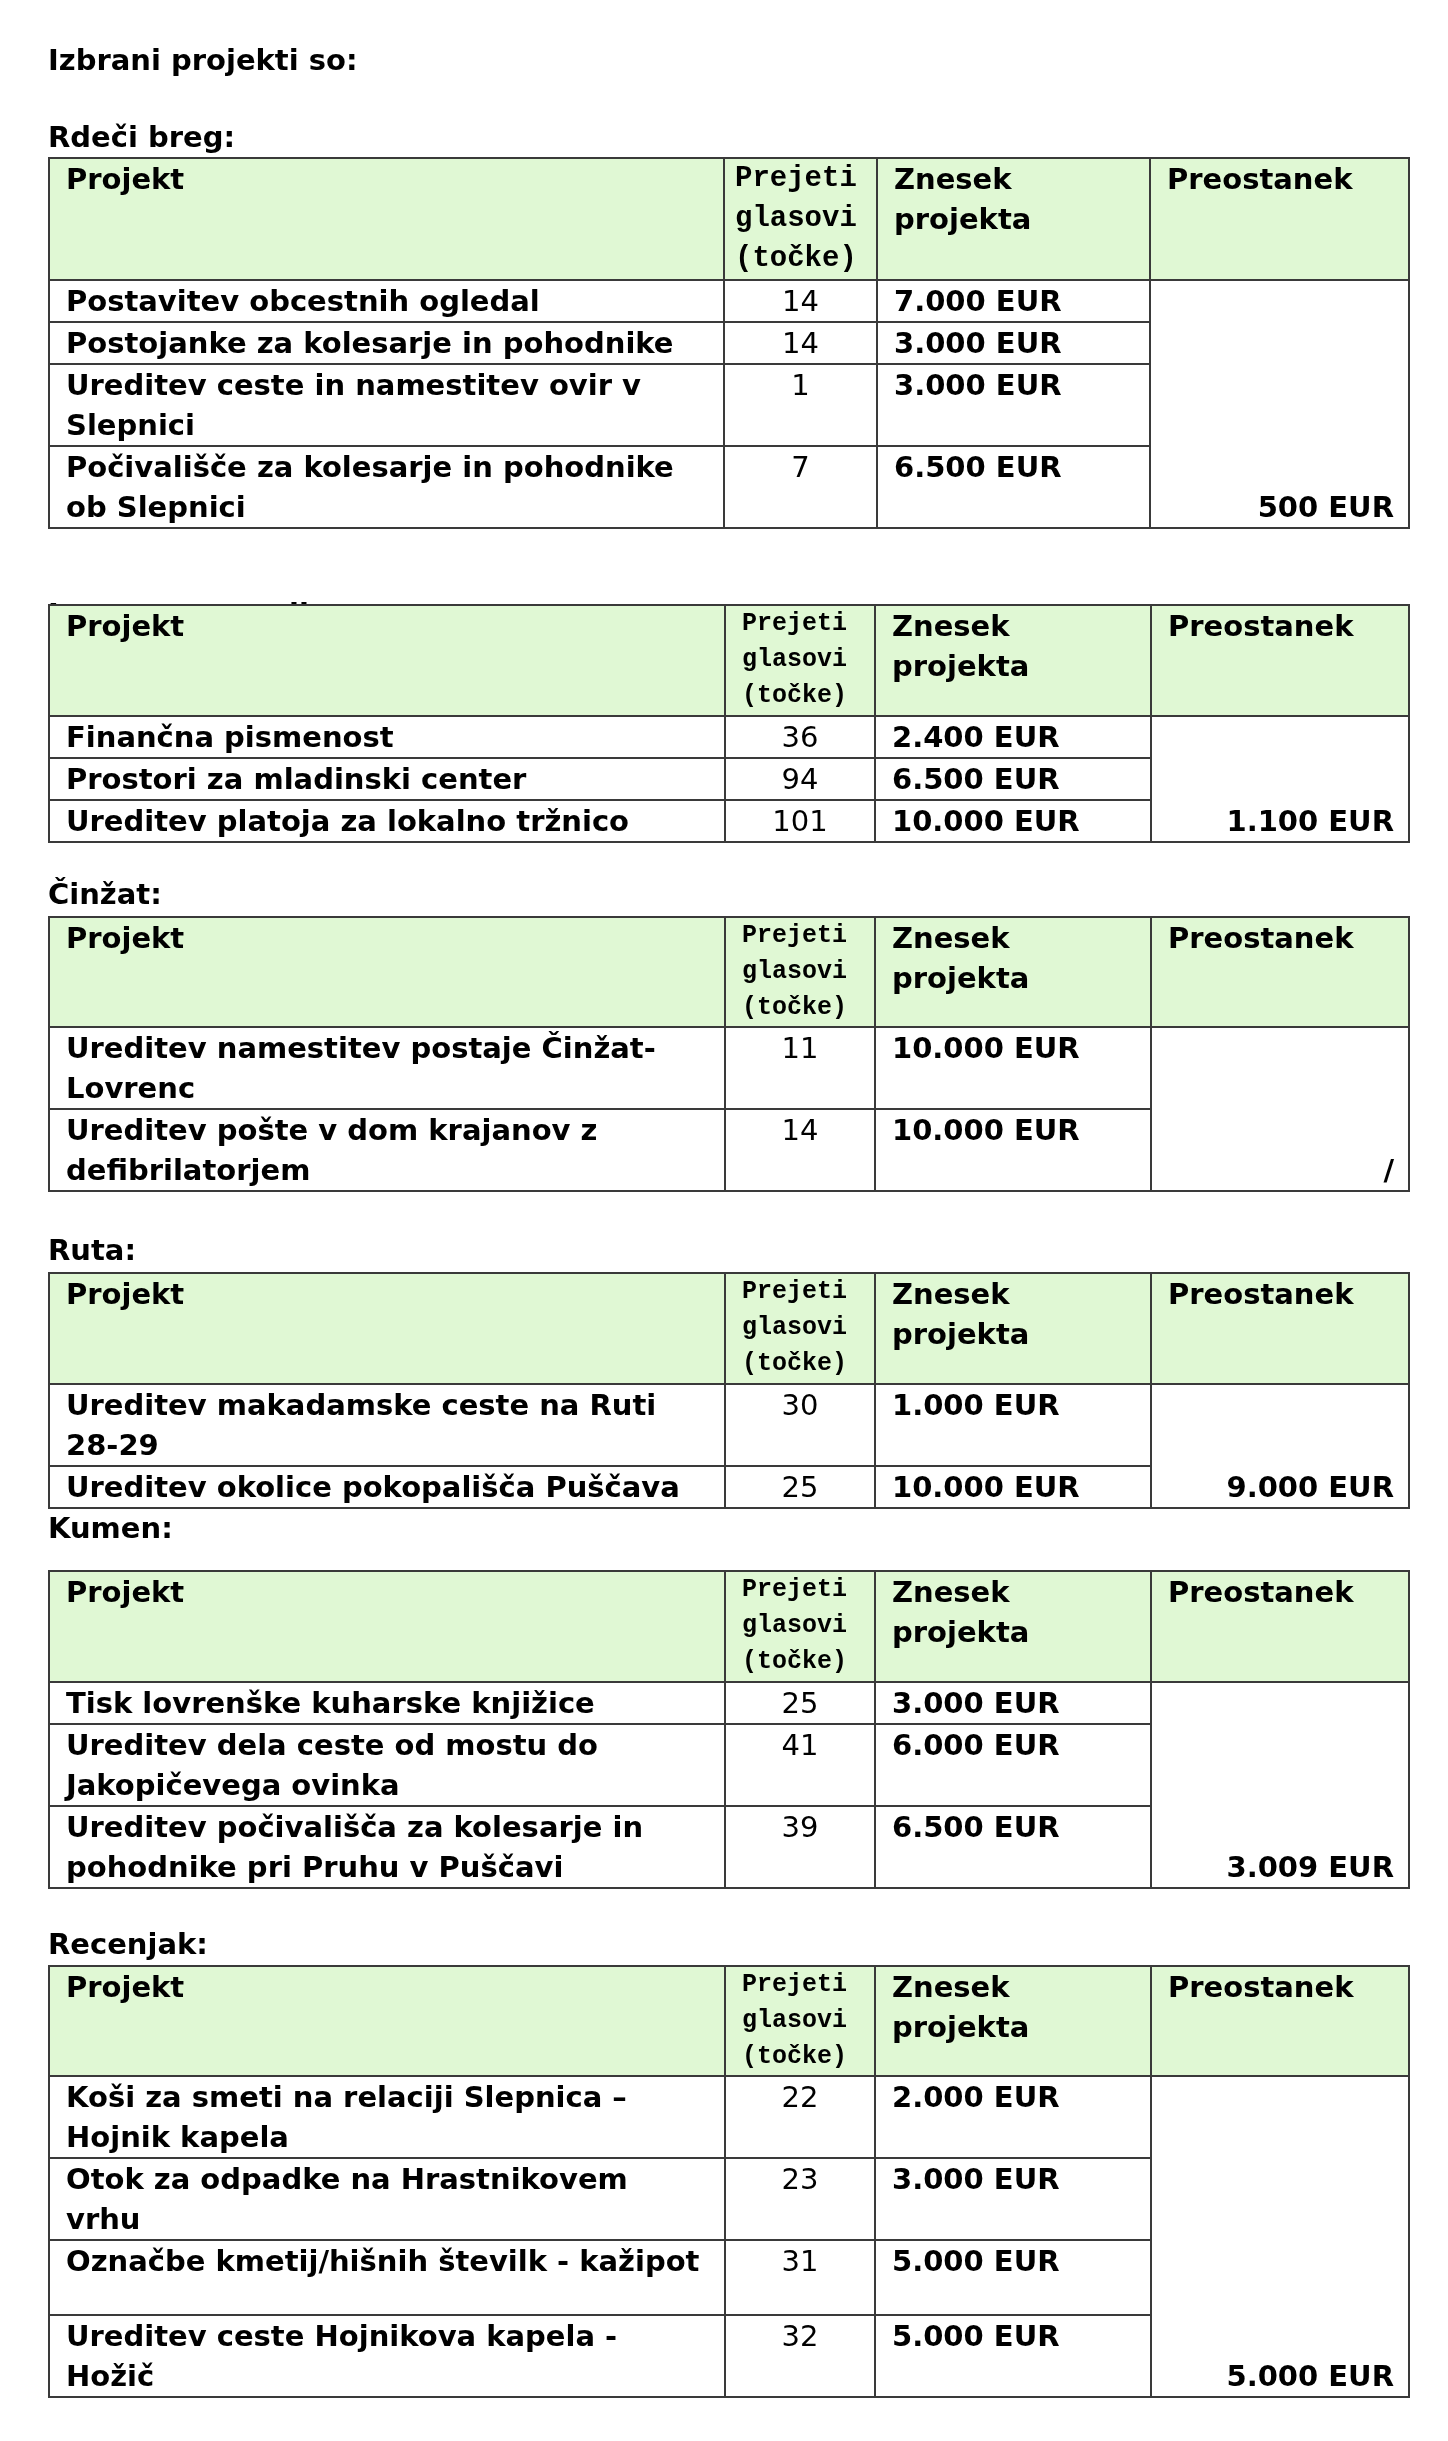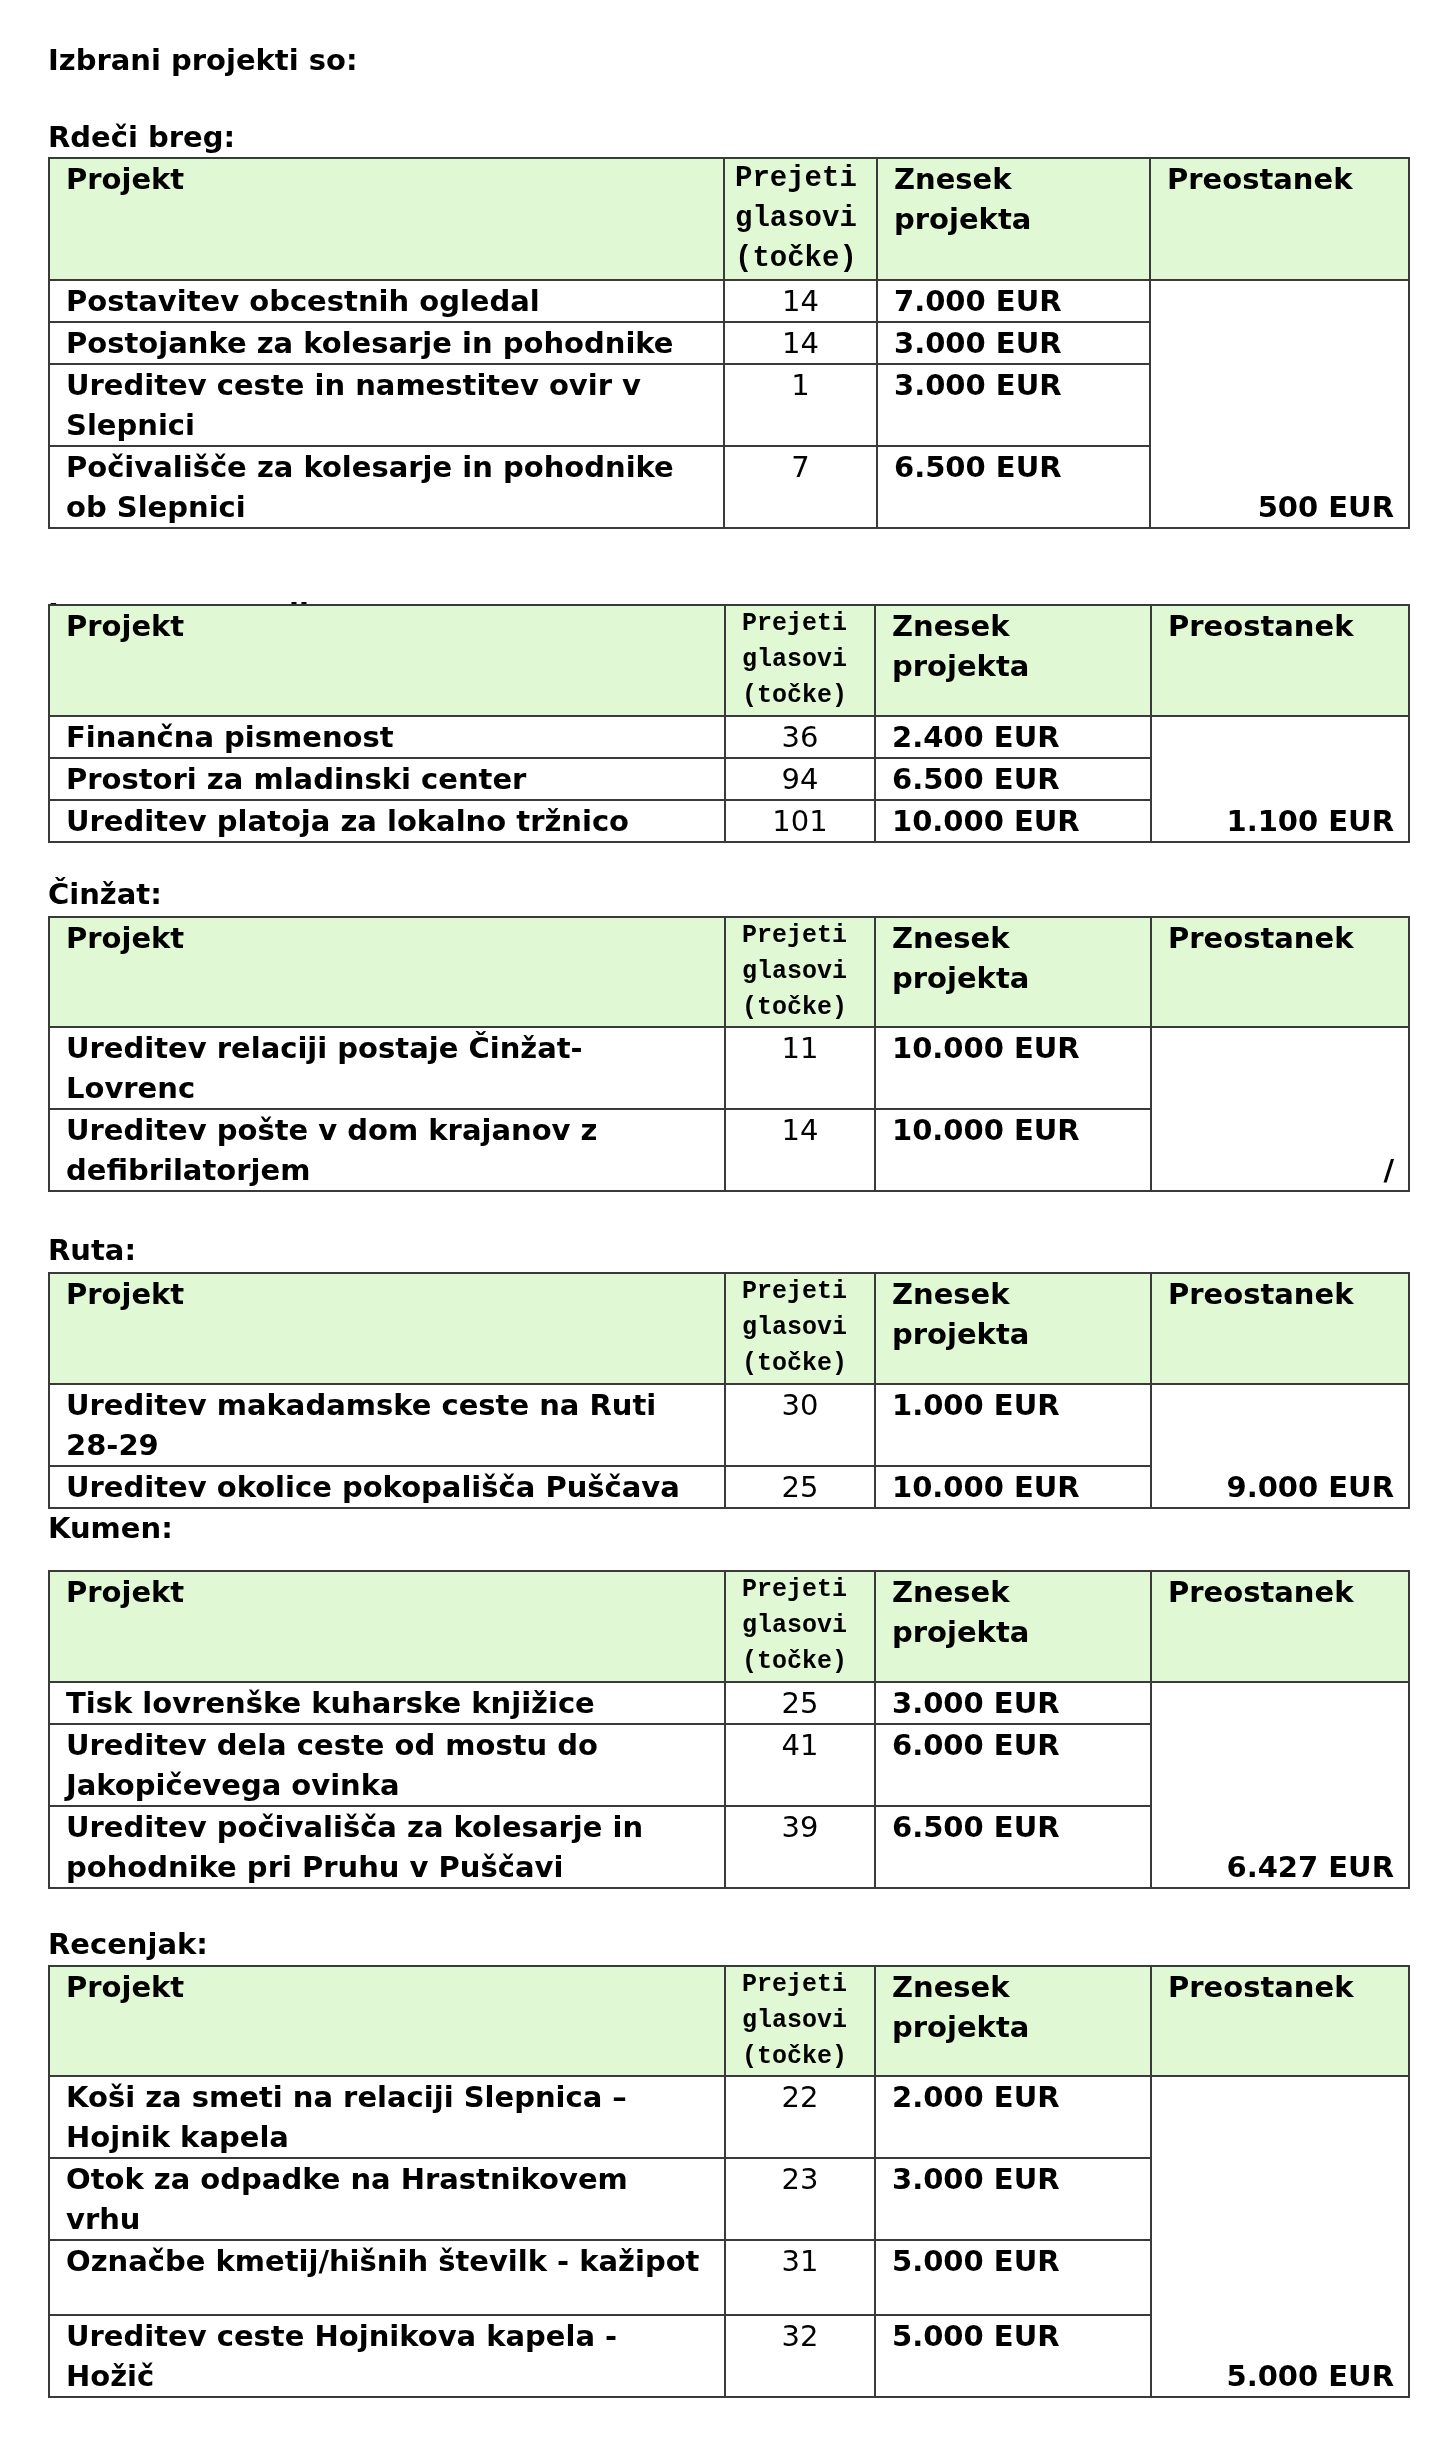--- a/index.html
+++ b/index.html
@@ -105,21 +105,21 @@
       <col class="c4">
     </colgroup>
   <tbody>
       <tr style="height:110px;">
     <th>Projekt</th>
     <th class="votes-h">Prejeti glasovi (točke)</th>
     <th>Znesek projekta</th>
     <th>Preostanek</th>
   </tr>
   <tr style="height:81px;">
-    <td>Ureditev relaciji postaje Činžat-Lovrenc</td>
+    <td>Ureditev namestitev postaje Činžat-Lovrenc</td>
     <td class="votes">11</td>
     <td>10.000 EUR</td>
     <td class="rem" rowspan="2">/</td>
   </tr>
   <tr style="height:81px;">
     <td>Ureditev pošte v dom krajanov z defibrilatorjem</td>
     <td class="votes">14</td>
     <td>10.000 EUR</td>
   </tr>
 </tbody>
@@ -166,21 +166,21 @@
       <tr style="height:111px;">
     <th>Projekt</th>
     <th class="votes-h">Prejeti glasovi (točke)</th>
     <th>Znesek projekta</th>
     <th>Preostanek</th>
   </tr>
   <tr style="height:41px;">
     <td>Tisk lovrenške kuharske knjižice</td>
     <td class="votes">25</td>
     <td>3.000 EUR</td>
-    <td class="rem" rowspan="3">6.427 EUR</td>
+    <td class="rem" rowspan="3">3.009 EUR</td>
   </tr>
   <tr style="height:82px;">
     <td>Ureditev dela ceste od mostu do Jakopičevega ovinka</td>
     <td class="votes">41</td>
     <td>6.000 EUR</td>
   </tr>
   <tr style="height:81px;">
     <td>Ureditev počivališča za kolesarje in pohodnike pri Pruhu v Puščavi</td>
     <td class="votes">39</td>
     <td>6.500 EUR</td>

